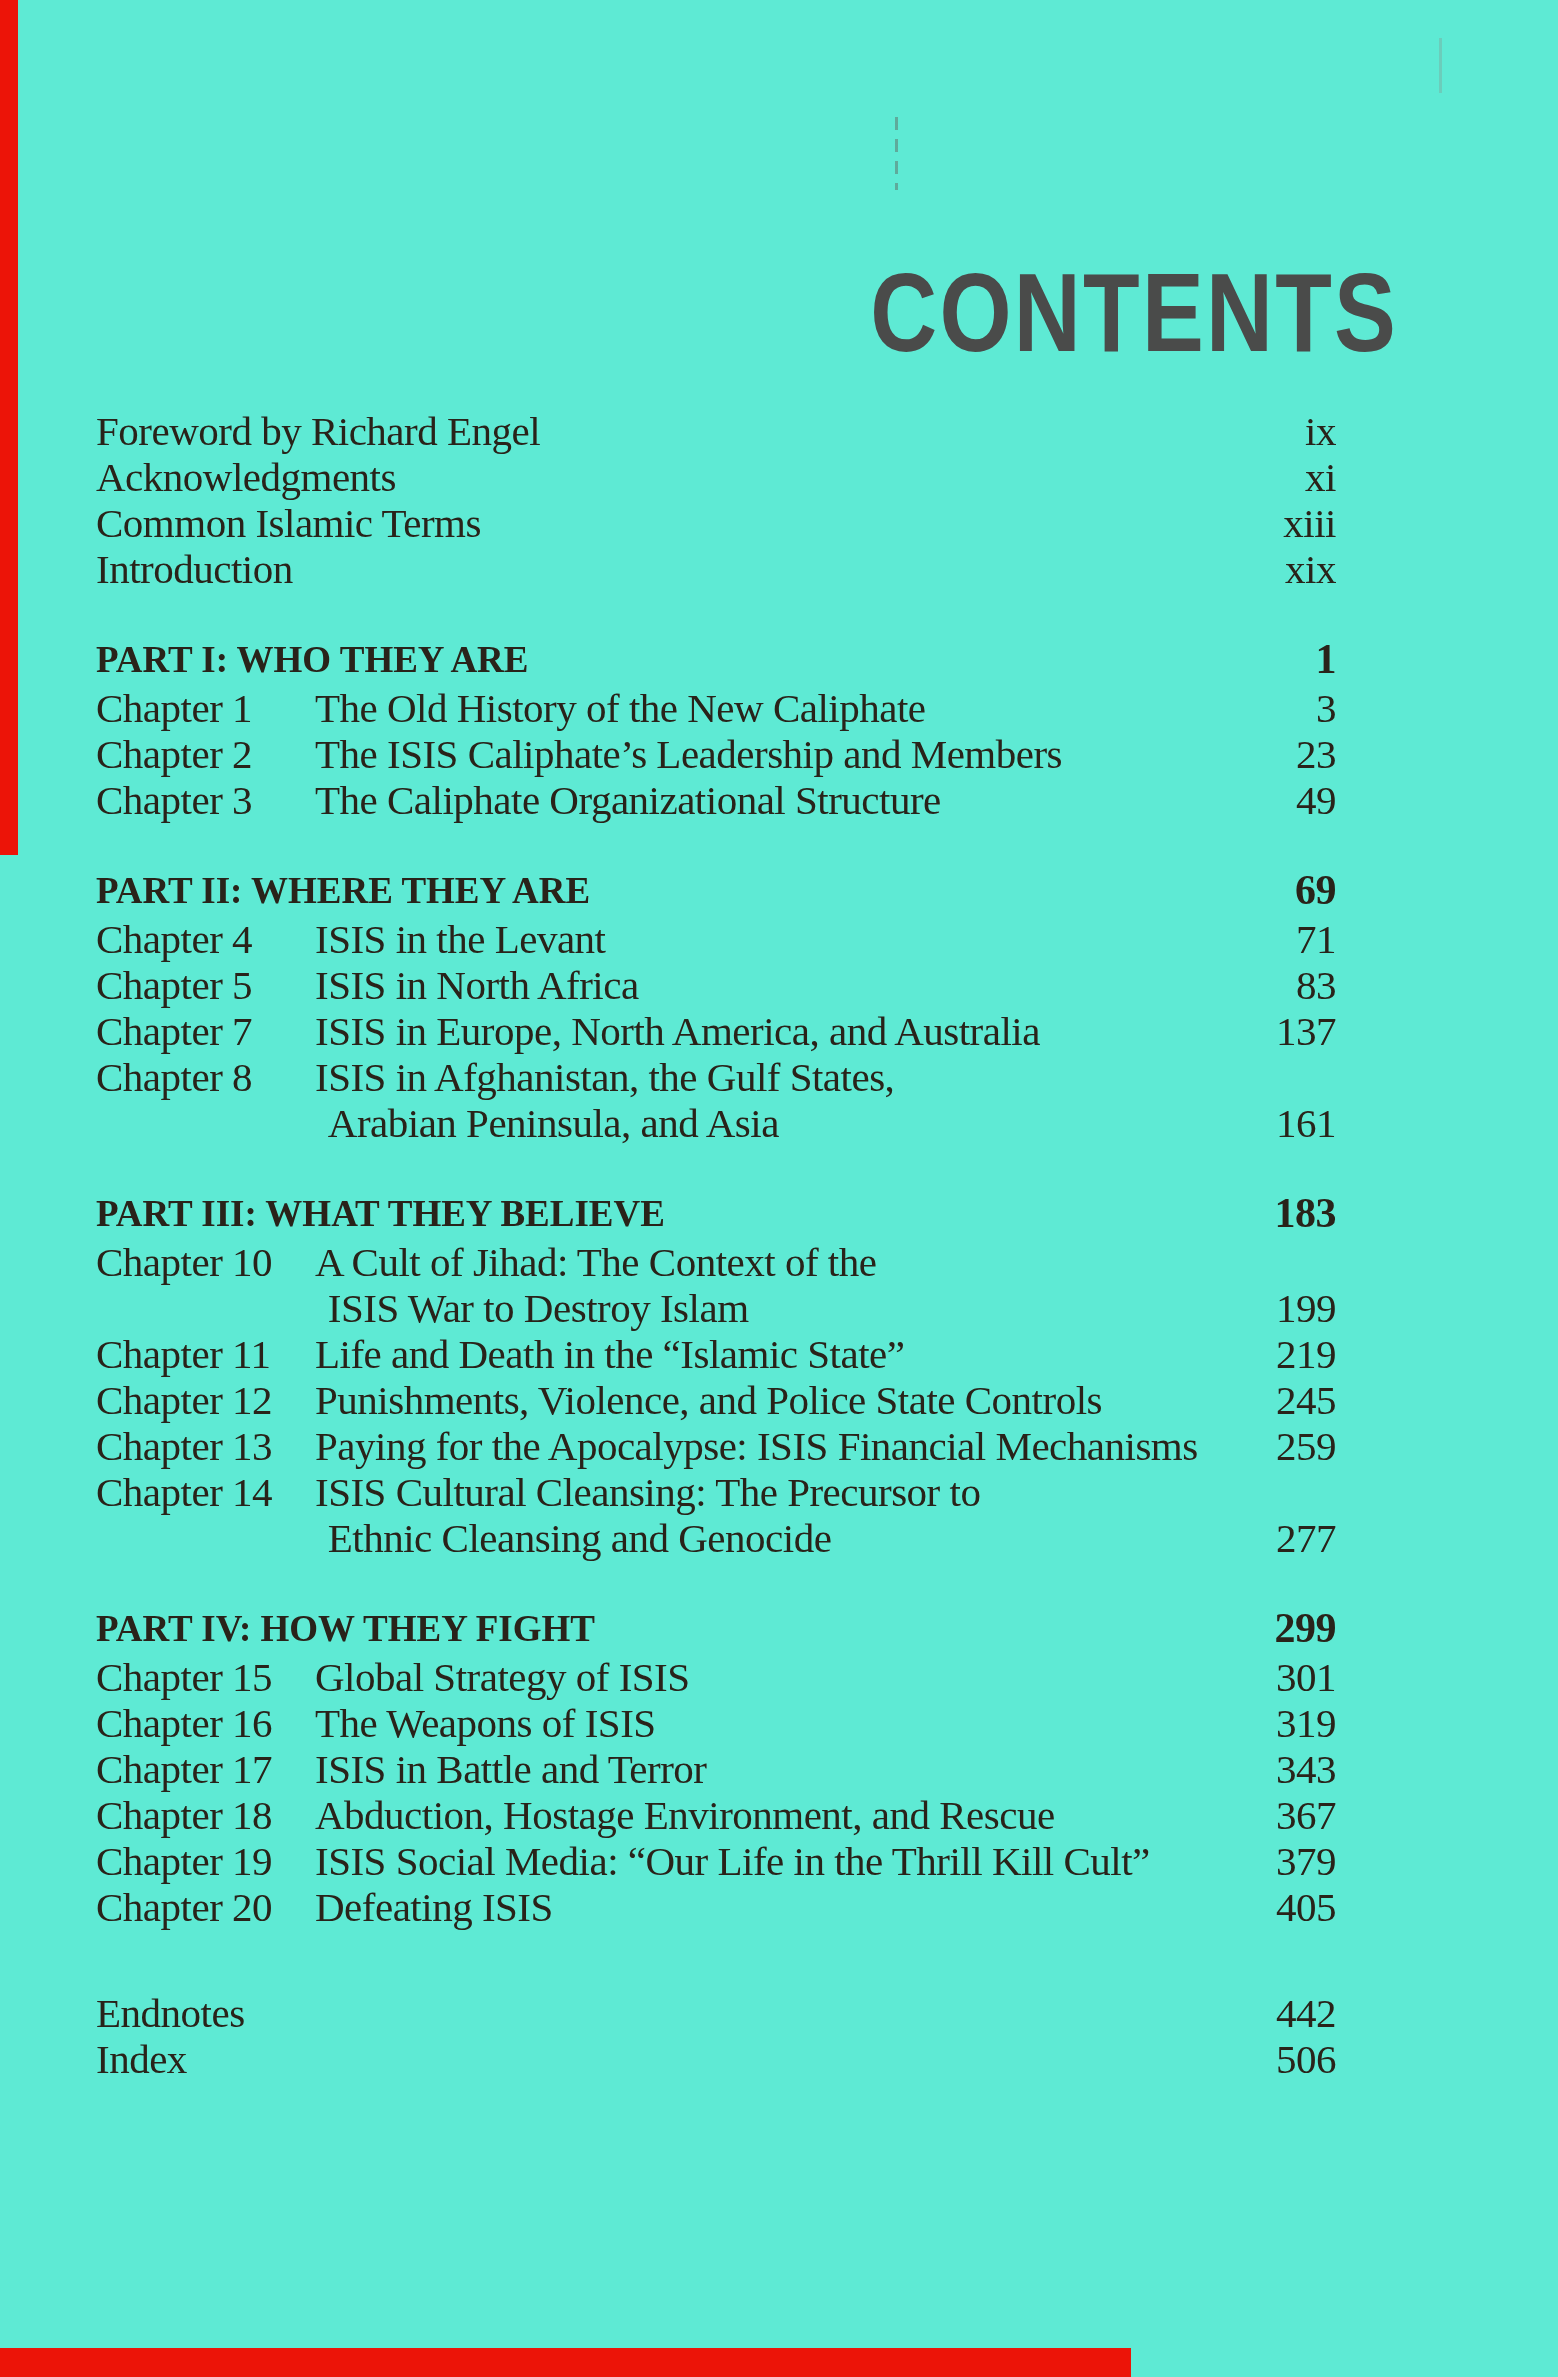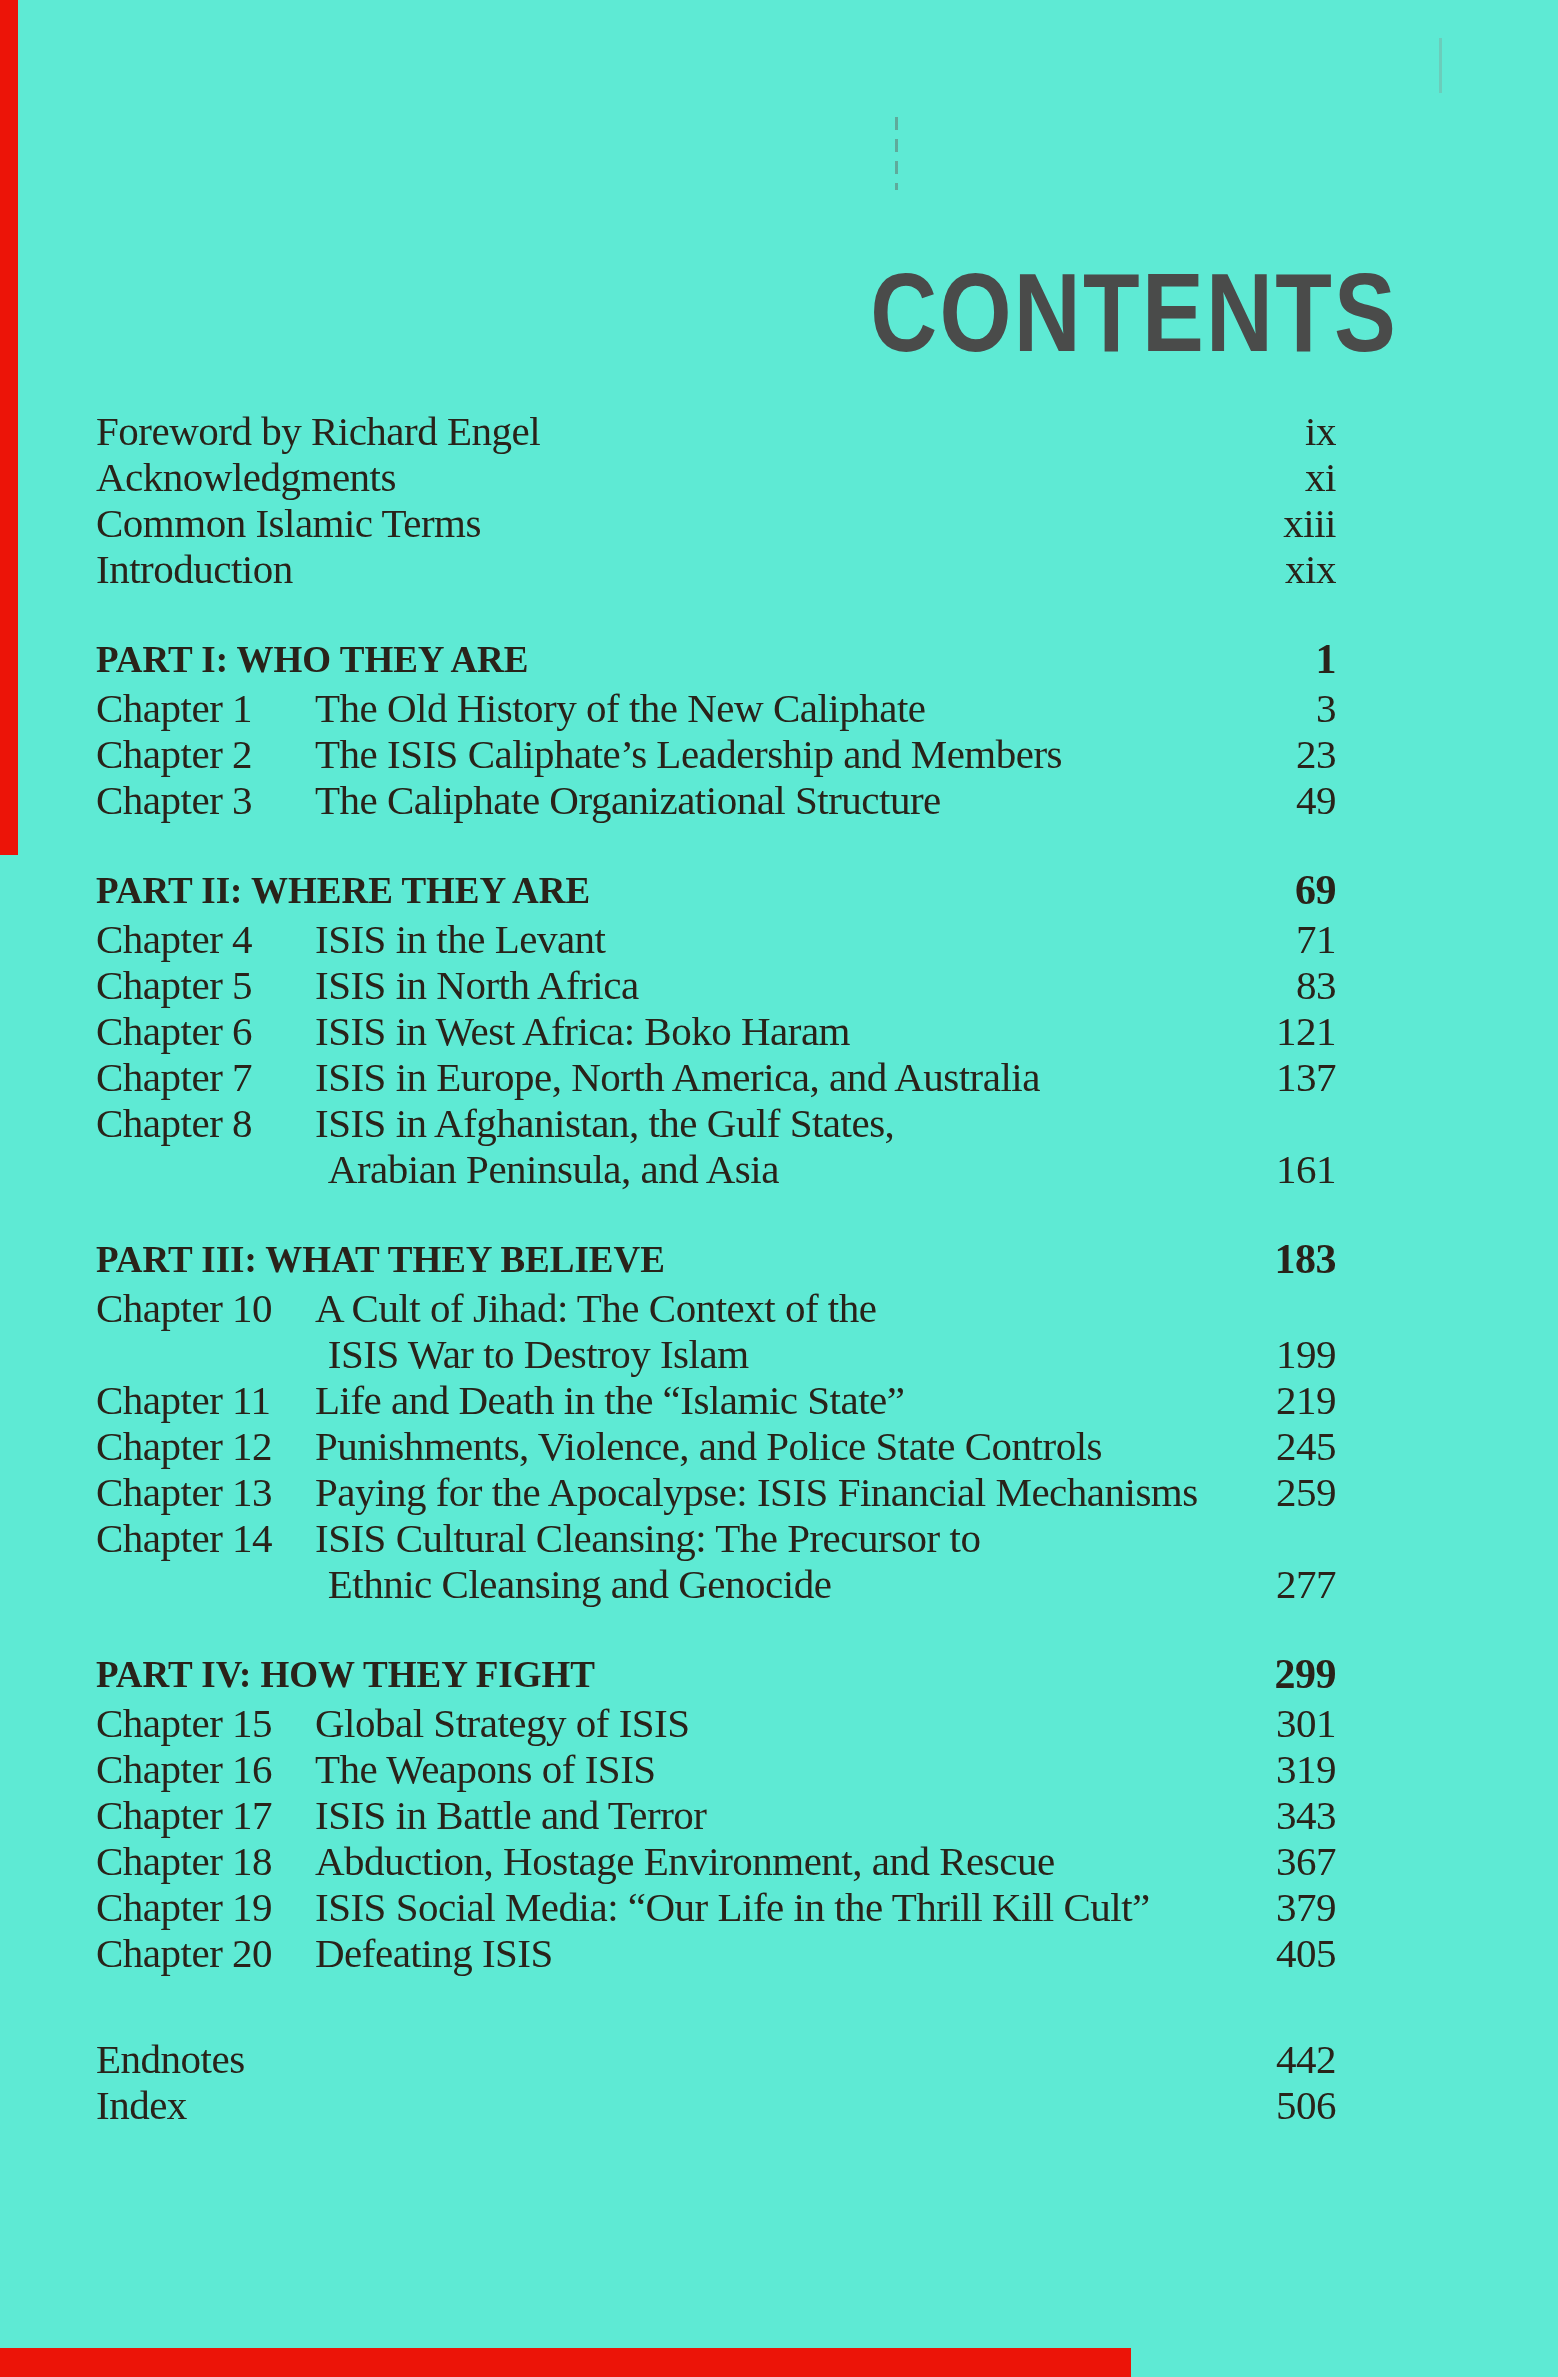--- a/index.html
+++ b/index.html
@@ -125,25 +125,20 @@
           <span class="col-label">Chapter 4</span>
           <span class="col-title">ISIS in the Levant</span>
           <span class="col-page">71</span>
         </div>
         <div class="toc-row">
           <span class="col-label">Chapter 5</span>
           <span class="col-title">ISIS in North Africa</span>
           <span class="col-page">83</span>
         </div>
         <div class="toc-row">
-          <span class="col-label">Chapter 6</span>
-          <span class="col-title">ISIS in West Africa: Boko Haram</span>
-          <span class="col-page">121</span>
-        </div>
-        <div class="toc-row">
           <span class="col-label">Chapter 7</span>
           <span class="col-title">ISIS in Europe, North America, and Australia</span>
           <span class="col-page">137</span>
         </div>
         <div class="toc-row">
           <span class="col-label">Chapter 8</span>
           <span class="col-title">ISIS in Afghanistan, the Gulf States,</span>
           <span class="col-page"></span>
         </div>
         <div class="toc-row">

